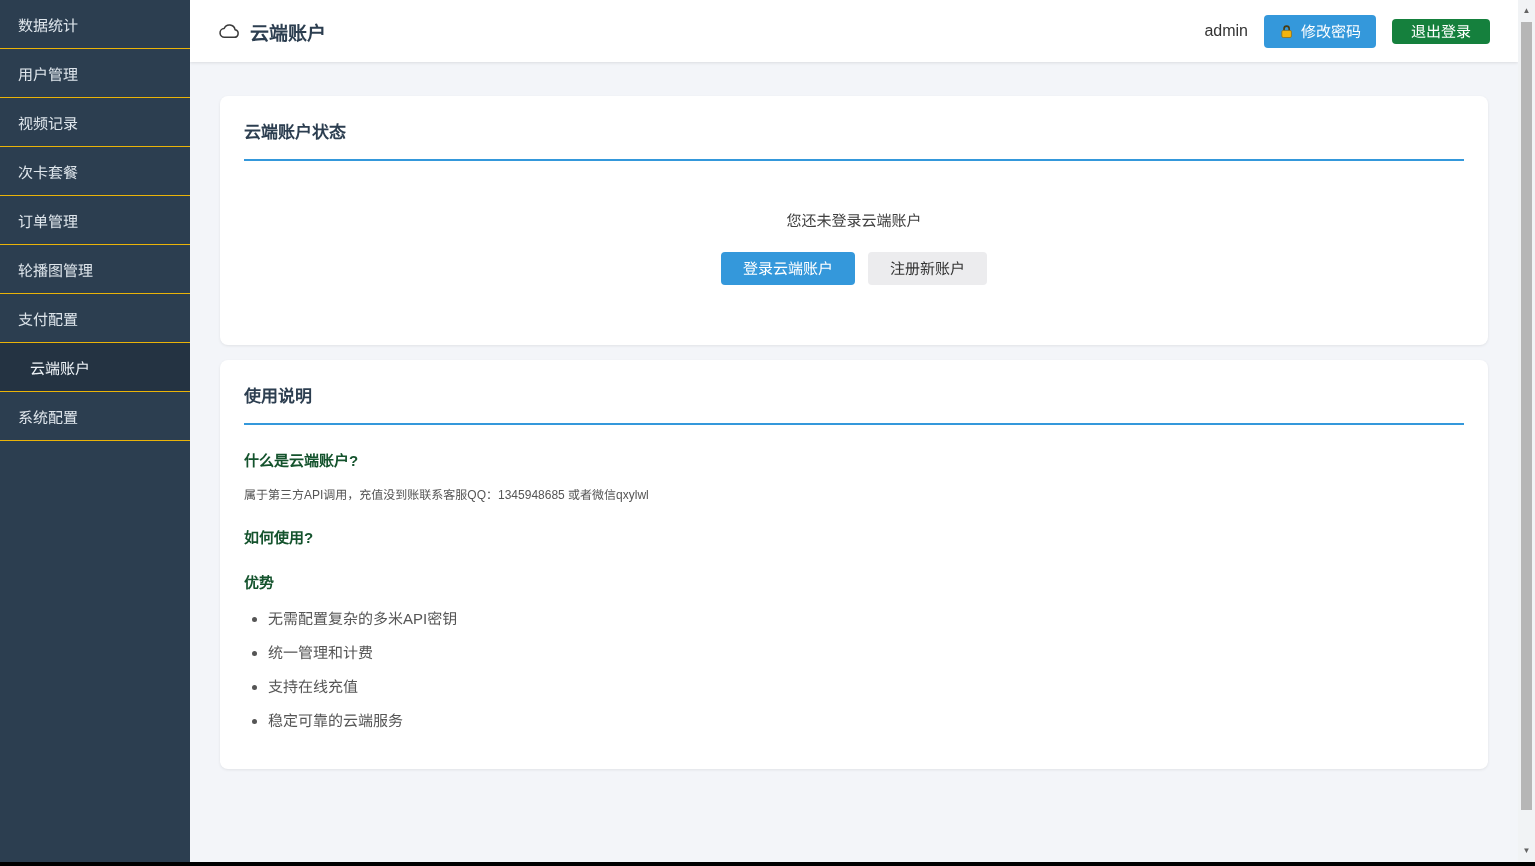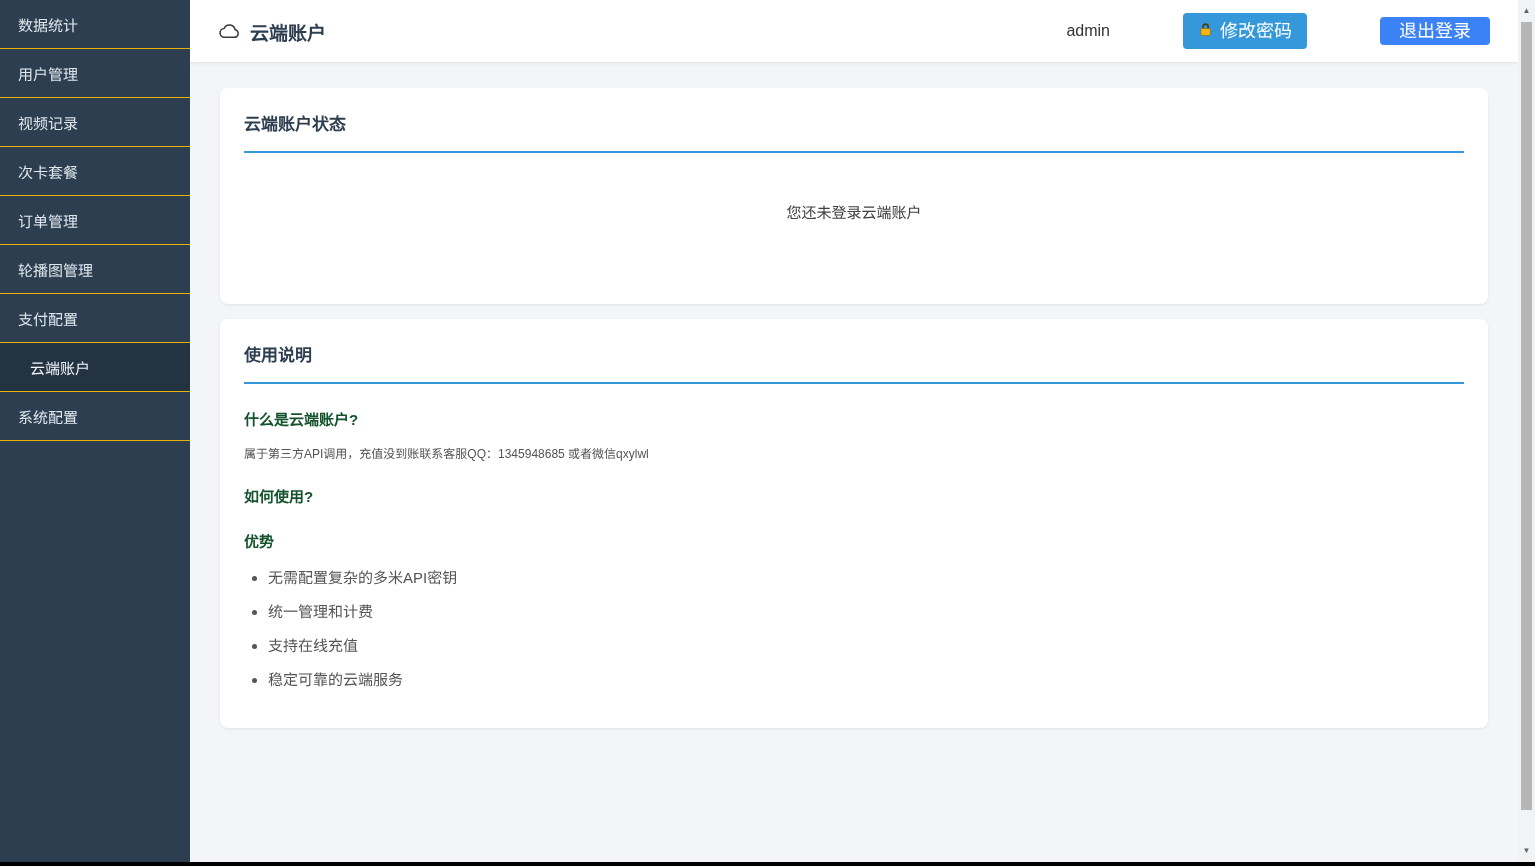--- a/index.html
+++ b/index.html
@@ -48,42 +48,41 @@
     padding: 0 28px;
     box-shadow: 0 1px 3px rgba(0,0,0,0.10);
     position: relative; z-index: 3;
   }
   .page-title-wrap { display: flex; align-items: center; gap: 9px; }
   .page-title-wrap h1 {
     font-size: 19px;
     color: #2c3e50;
     font-weight: bold;
   }
-  .topbar-right { display: flex; align-items: center; gap: 33px; }
+  .topbar-right { display: flex; align-items: center; gap: 16px; }
   .username { font-size: 16px; color: #333; }
 
   .btn {
     border: none; cursor: pointer;
     border-radius: 4px;
-    font-size: 18px;
+    font-size: 15px;
     font-family: inherit;
-    display: inline-flex; justify-content: center; gap: 7px;
+    display: inline-flex; align-items: center; justify-content: center; gap: 7px;
     line-height: 1;
-    margin-left: 40px;
   }
   .btn-blue { background: #3498db; color: #ffffff; padding: 9px 15px; }
-  .btn-red  { background: #3b82f6; color: #ffffff; padding: 5px 19px; }
+  .btn-red  { background: #15803d; color: #ffffff; padding: 5px 19px; }
   .btn-light{ background: #ececee; color: #333333; padding: 9px 19px; }
   .btn-lg   { padding: 9px 22px; }
 
   
   .content {
     background: #f3f5f9;
     height: 804px;
-    padding: 26px 30px 0;
+    padding: 34px 30px 0;
     overflow: hidden;
   }
   .card {
     background: #ffffff;
     border-radius: 8px;
     box-shadow: 0 1px 3px rgba(0,0,0,0.08);
     padding: 22px 24px 26px;
     margin-bottom: 15px;
   }
   .card-title {
@@ -182,20 +181,24 @@
       <button class="btn btn-red">退出登录</button>
     </div>
   </header>
 
   <section class="content">
 
     <div class="card">
       <h2 class="card-title">云端账户状态</h2>
       <div class="status-body">
         <p class="status-message">您还未登录云端账户</p>
+        <div class="status-actions">
+          <button class="btn btn-blue btn-lg">登录云端账户</button>
+          <button class="btn btn-light btn-lg">注册新账户</button>
+        </div>
       </div>
     </div>
 
     <div class="card usage-card">
       <h2 class="card-title">使用说明</h2>
 
       <h3>什么是云端账户?</h3>
       <p class="body-text">属于第三方API调用，充值没到账联系客服QQ：1345948685 或者微信qxylwl</p>
 
       <h3>如何使用?</h3>

